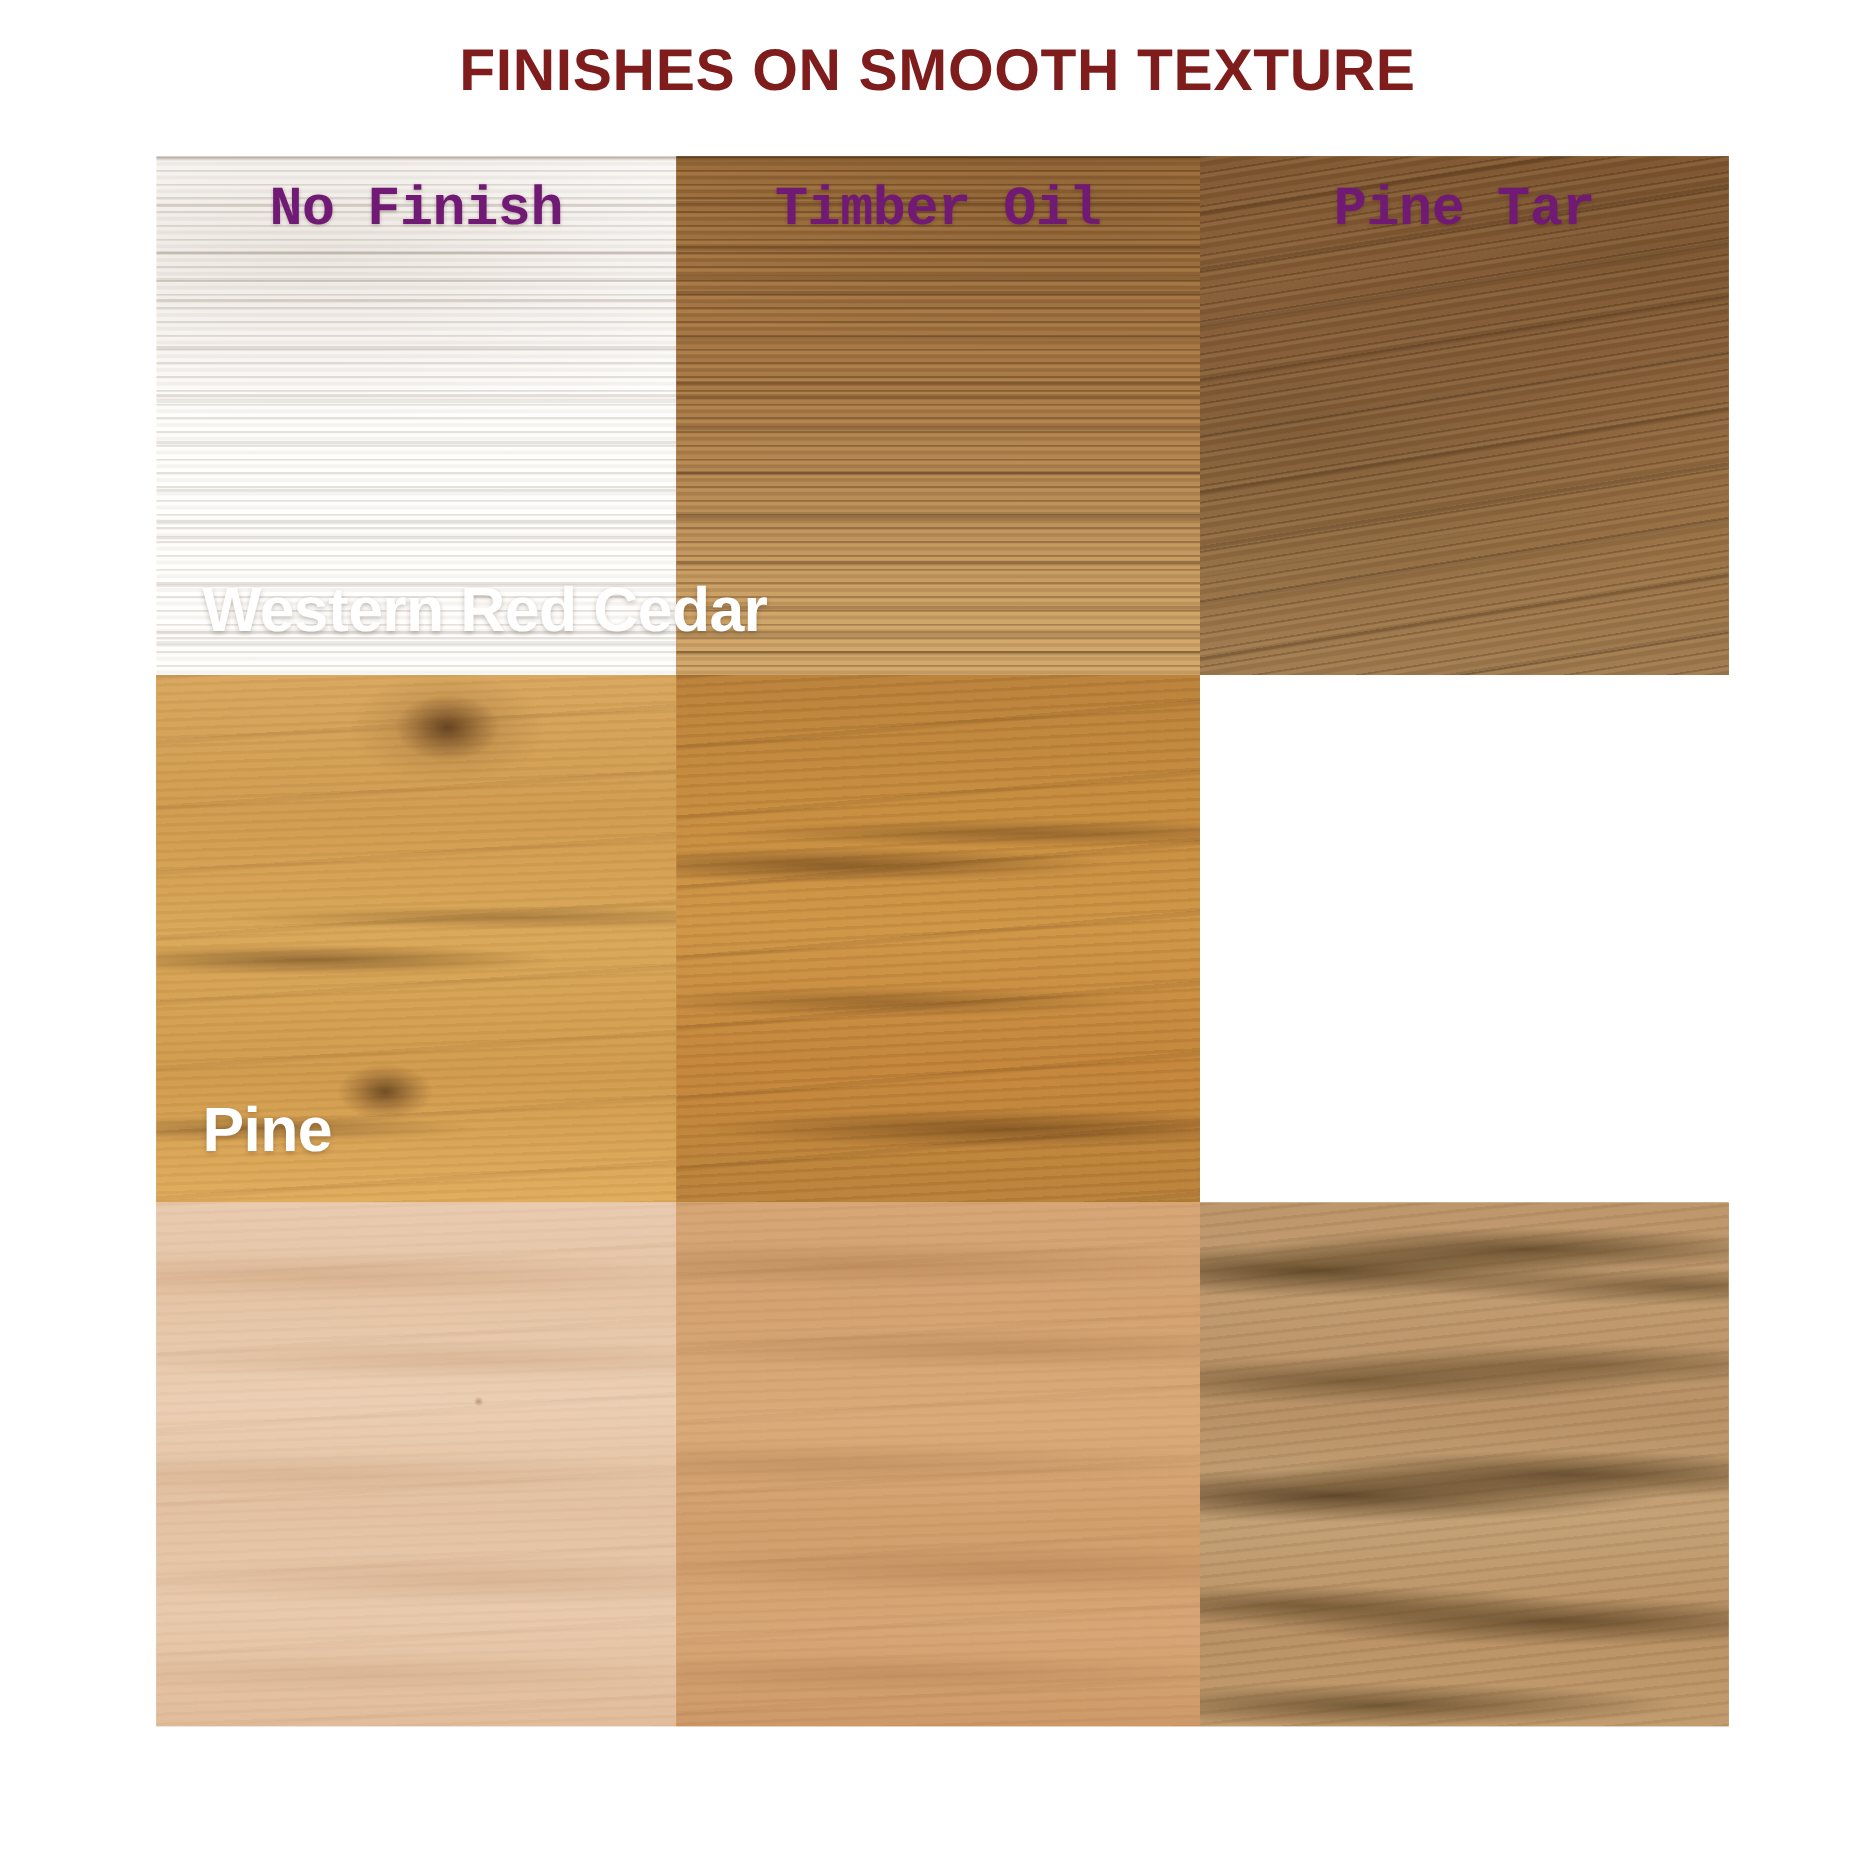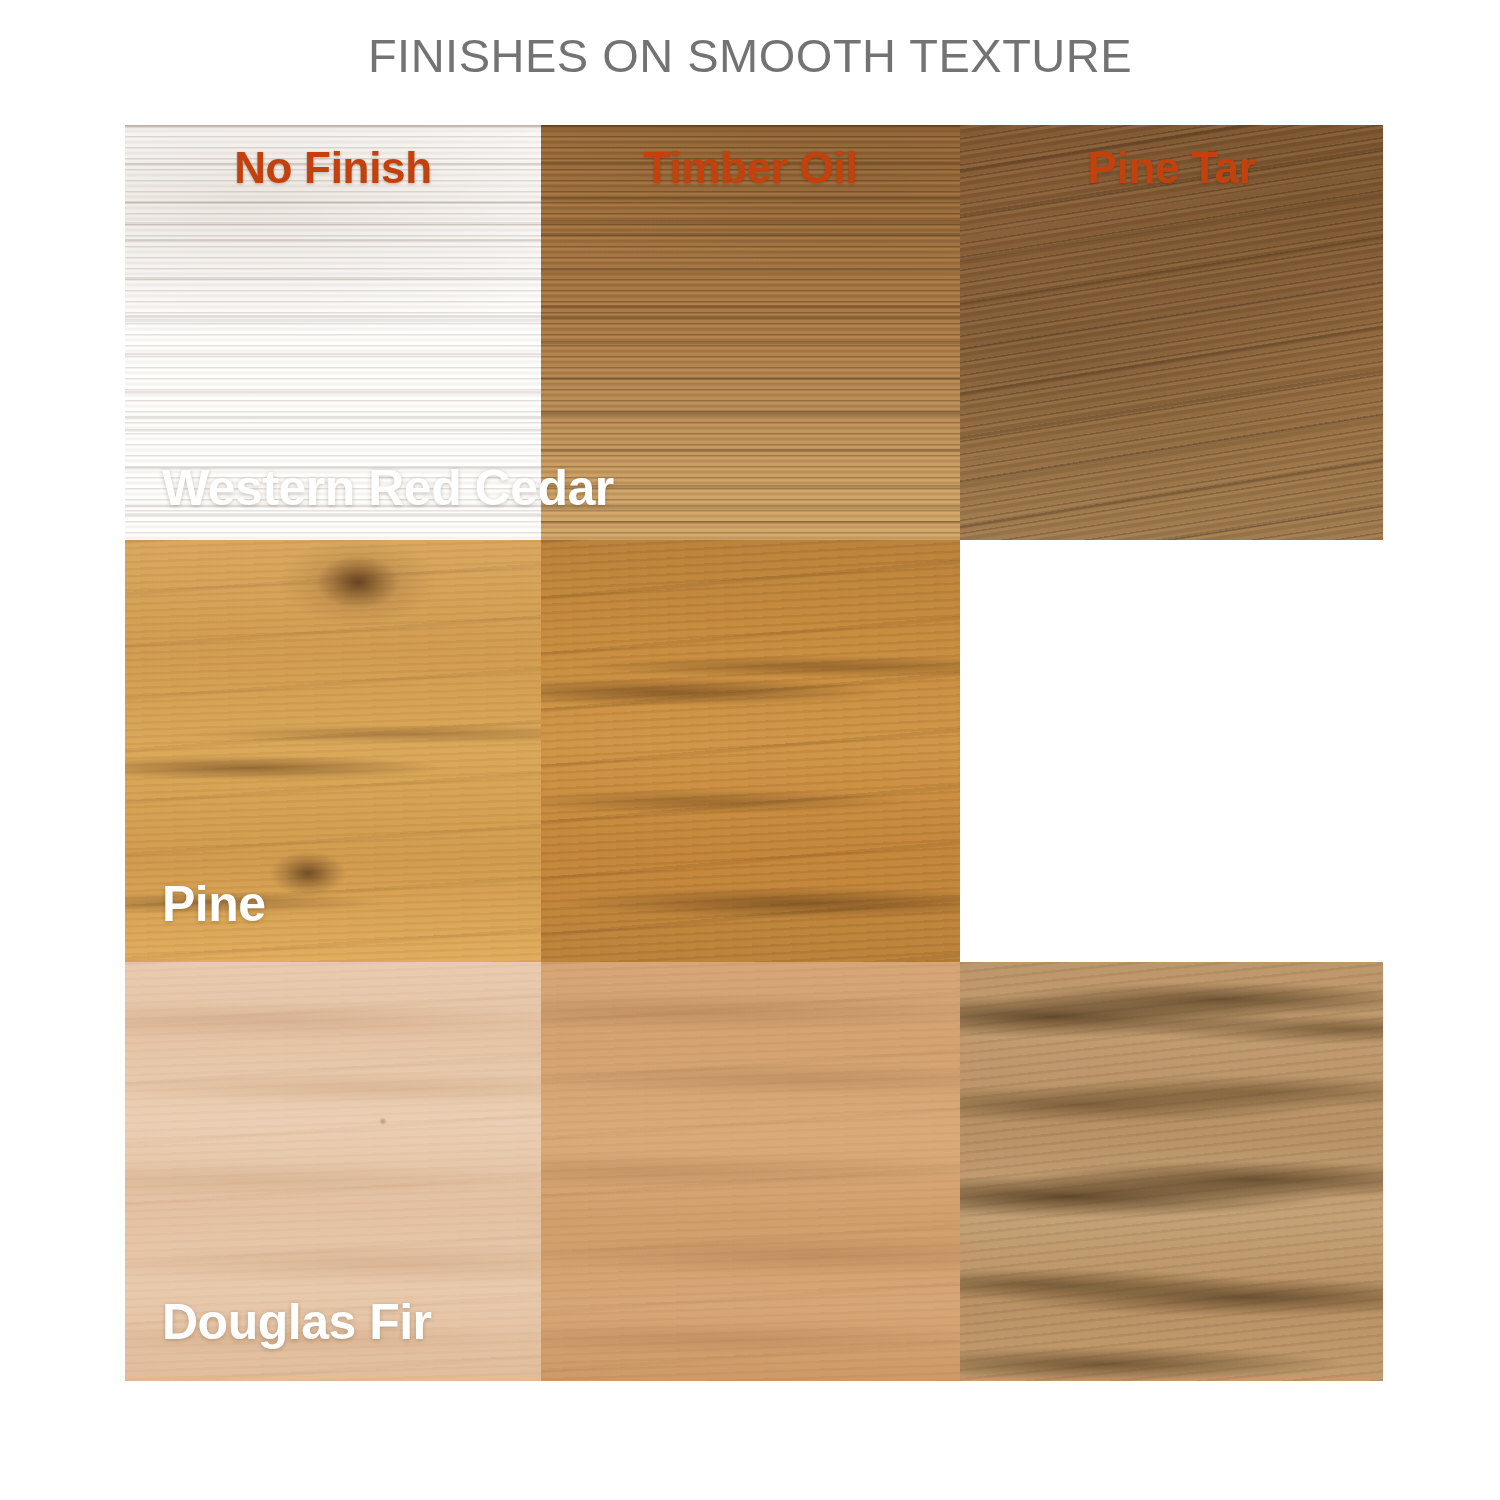--- a/index.html
+++ b/index.html
@@ -17,23 +17,23 @@
   }
 
   
   #chart-title {
     position: absolute;
     left: 0;
     top: 28px;
     width: 1500px;
     text-align: center;
     font-size: 47px;
-    font-weight: normal;
+    font-weight: bold;
     letter-spacing: 0.5px;
-    color: #737373;
+    color: #7f1d1d;
     font-family: "Liberation Sans", sans-serif;
     white-space: nowrap;
   }
 
   
   #swatch-grid {
     position: absolute;
     left: 125px;
     top: 125px;
     width: 1258px;
@@ -296,24 +296,24 @@
         rgba(70,50,26,0.08) 0px,
         rgba(70,50,26,0.08) 2px,
         rgba(226,196,156,0.06) 3px,
         rgba(226,196,156,0.06) 9px);
   }
 
   
   .col-label {
     position: absolute;
     top: 18px;
-    color: #c2410c;
+    color: #701a75;
     font-size: 44px;
     font-weight: bold;
-    font-family: Liberation Sans, sans-serif;
+    font-family: Liberation Mono, monospace;
     letter-spacing: -0.3px;
     white-space: nowrap;
     text-shadow: 0 1px 3px rgba(60,40,20,0.30);
     z-index: 5;
   }
   #label-col-nofinish  { left: 0;    width: 416px; text-align: center; }
   #label-col-timberoil { left: 416px; width: 419px; text-align: center; }
   #label-col-pinetar   { left: 835px; width: 423px; text-align: center; }
 
   .row-label {
@@ -370,15 +370,14 @@
   <div class="swatch" id="cell-df-pinetar">
     <div class="grain"></div>
   </div>
 
   <div class="col-label" id="label-col-nofinish">No Finish</div>
   <div class="col-label" id="label-col-pinetar">Pine Tar</div>
   <div class="col-label" id="label-col-timberoil">Timber Oil</div>
 
   <div class="row-label" id="label-row-wrc">Western Red Cedar</div>
   <div class="row-label" id="label-row-teak">Pine</div>
-  <div class="row-label" id="label-row-df">Douglas Fir</div>
 
 </div>
 
 </body></html>

